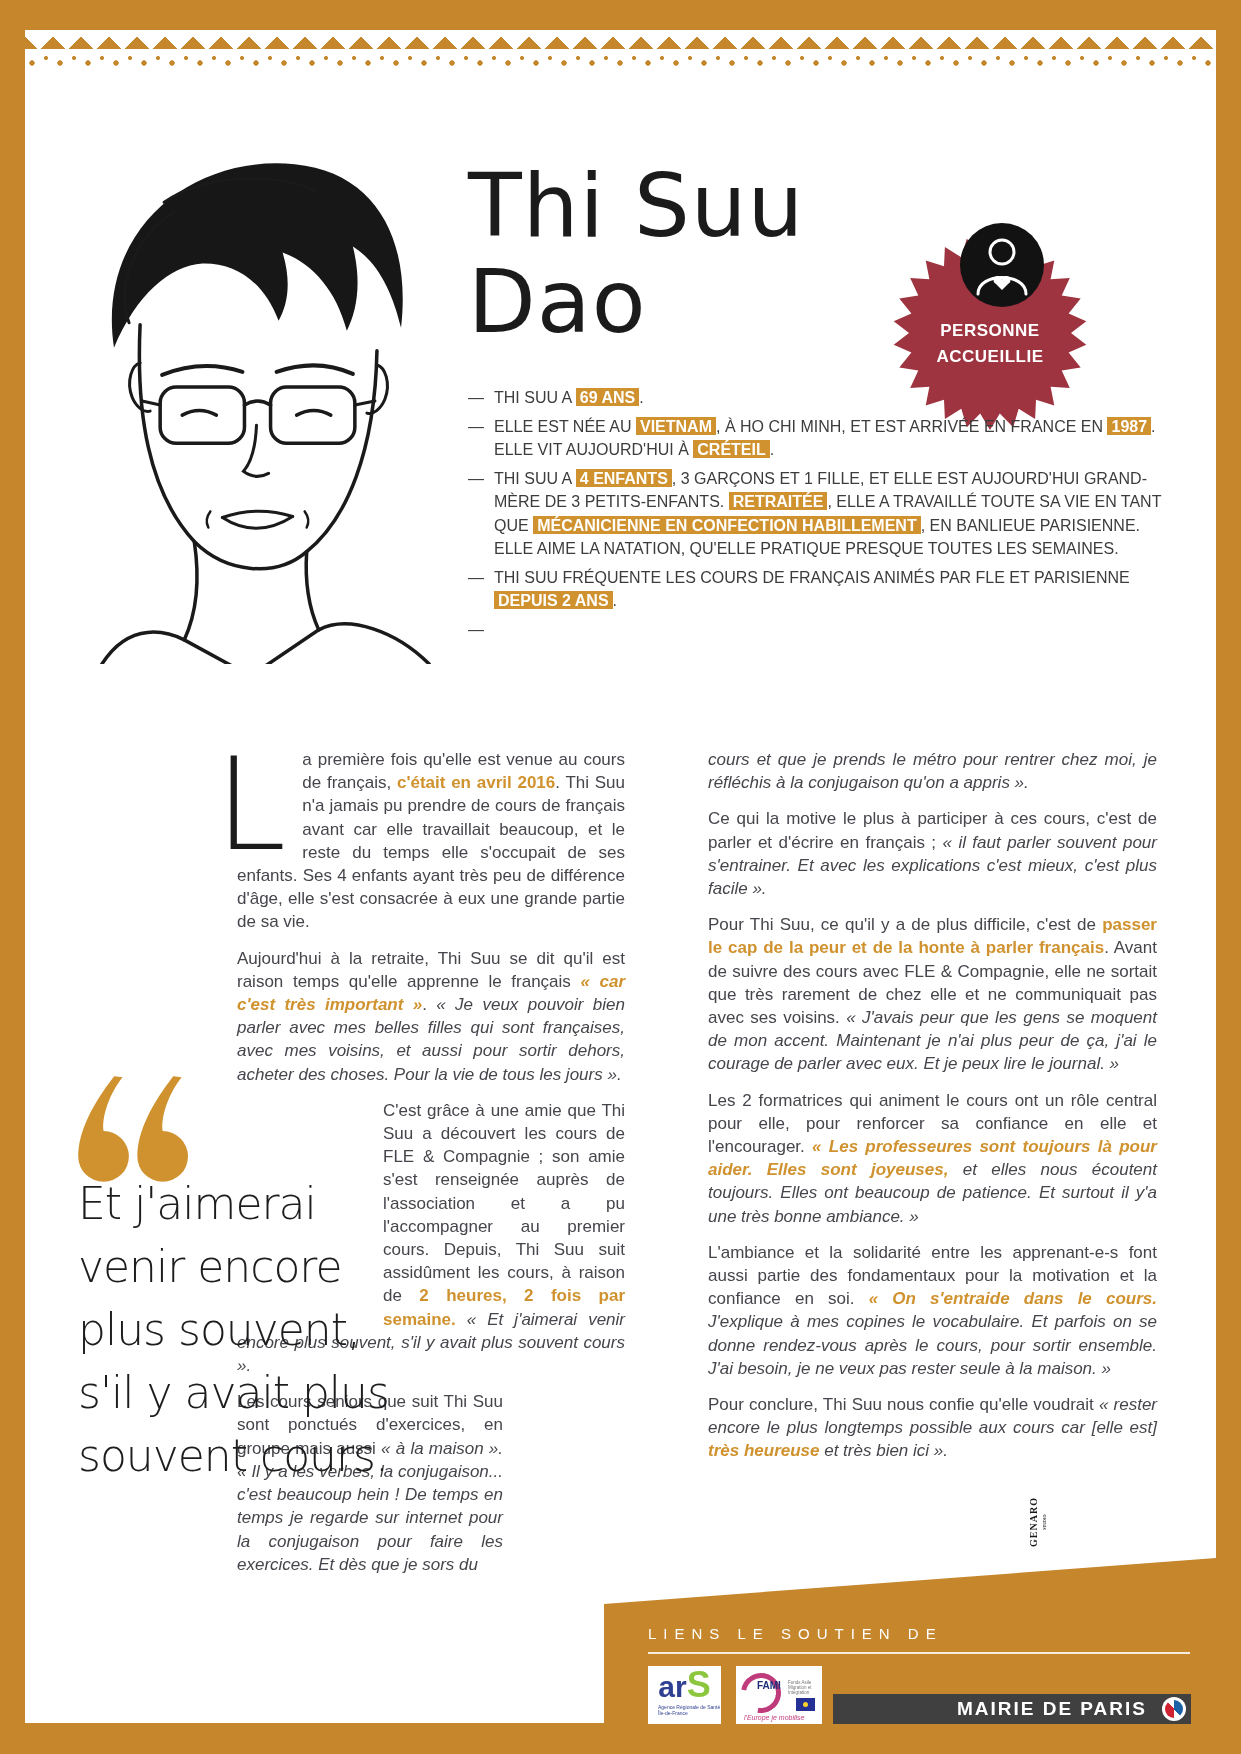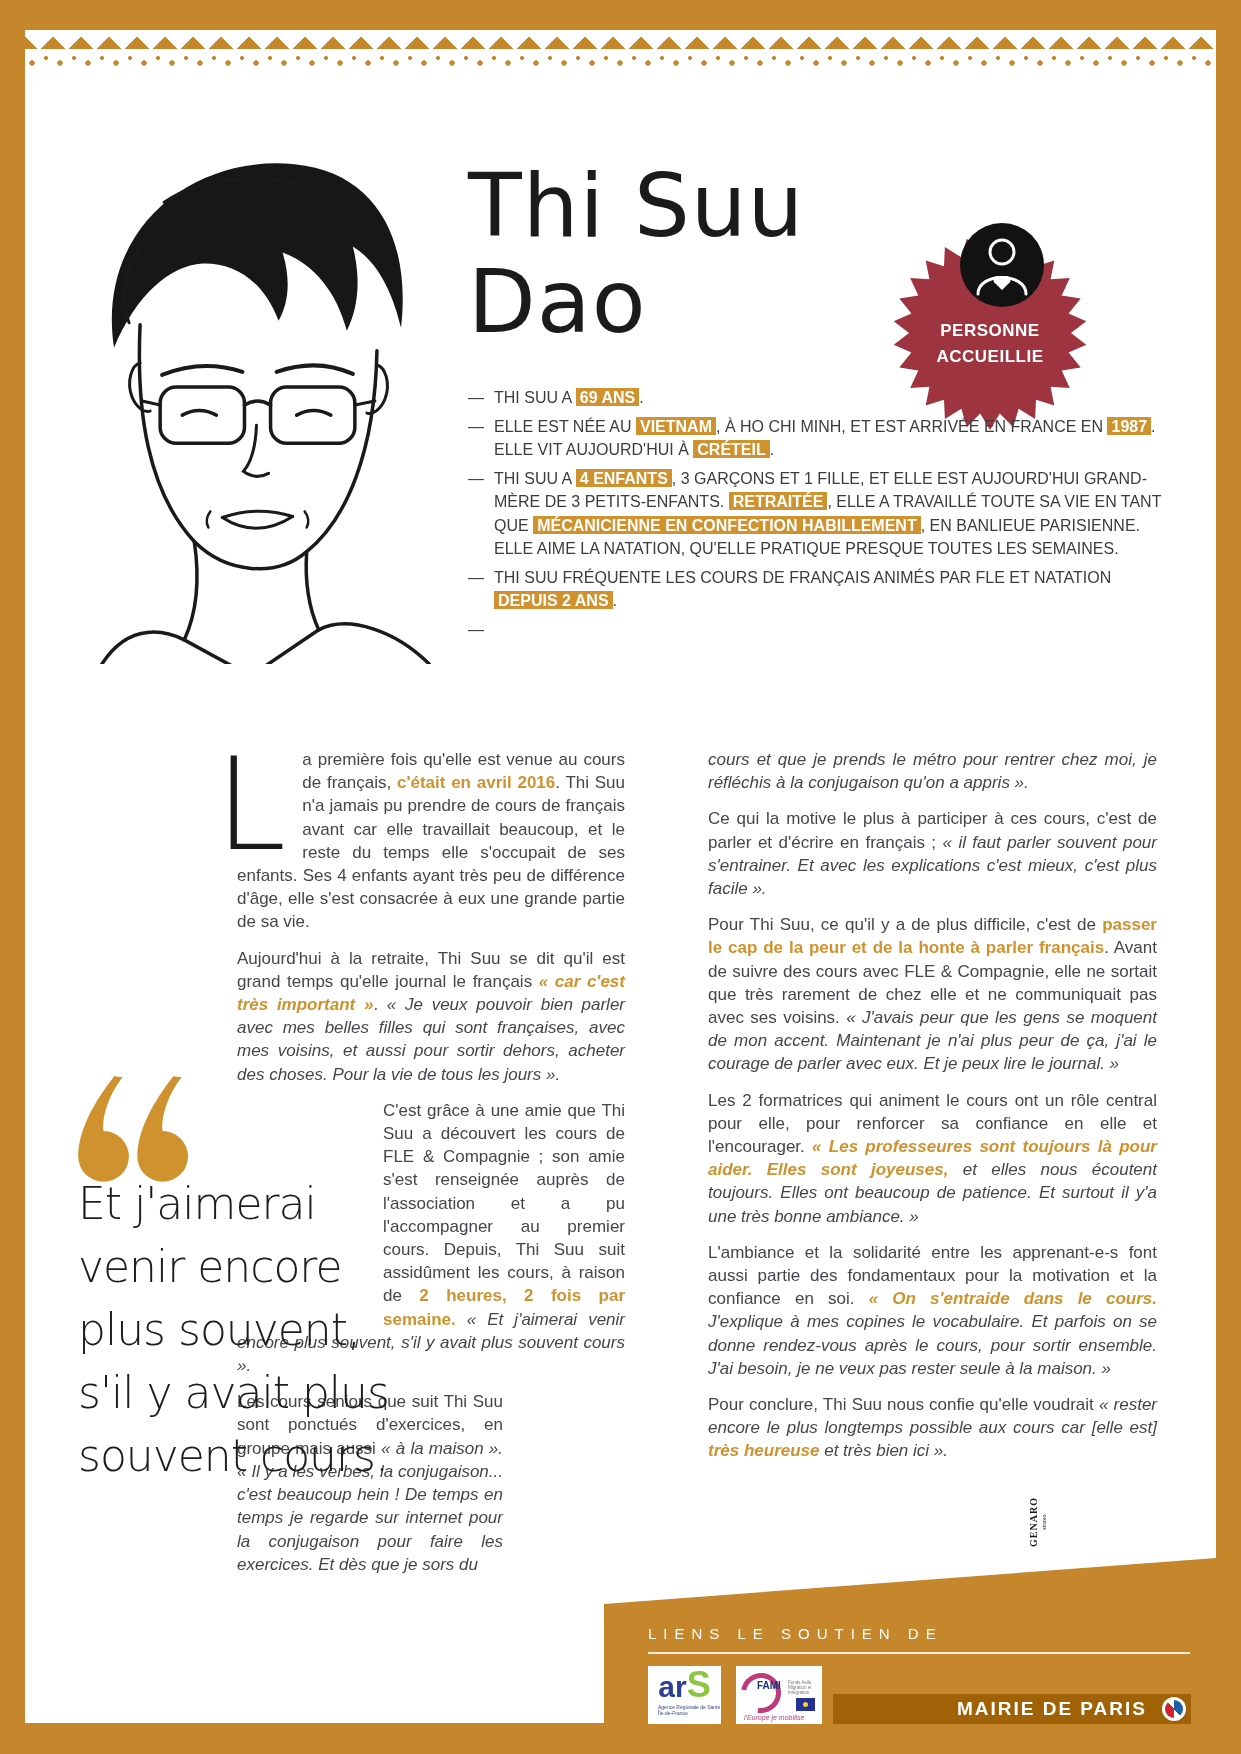--- a/index.html
+++ b/index.html
@@ -61,21 +61,21 @@
   .ars-ar{color:#2f3f92;}.ars-s{color:#8cc63e;font-size:36px;}
   .ars-sub{font-size:5px;color:#2f3f92;line-height:6px;white-space:pre-line;text-align:left;margin-left:10px;}
   .fami-box{left:736px;top:1666px;width:86px;height:58px;}
   .fami-ring{position:absolute;left:5px;top:7px;width:30px;height:30px;border:5px solid #c03b7c;
     border-left-color:rgba(0,0,0,0);border-radius:50%;transform:rotate(-35deg);}
   .fami-word{position:absolute;left:21px;top:14px;font-weight:bold;font-size:10px;color:#1d2d7a;}
   .fami-sub{position:absolute;left:52px;top:14px;font-size:4.5px;color:#777;line-height:5px;white-space:pre-line;}
   .fami-script{position:absolute;left:8px;bottom:3px;font-size:7px;font-style:italic;color:#c03b7c;}
   .eu-flag{position:absolute;right:7px;bottom:13px;width:19px;height:13px;background:#243093;}
   .eu-star{position:absolute;left:7px;top:4px;width:5px;height:5px;border-radius:50%;background:#f8d12e;}
-  .mairie-bar{left:833px;top:1694px;width:358px;height:30px;background:#a16207;display:flex;
+  .mairie-bar{left:833px;top:1694px;width:358px;height:30px;background:#404040;display:flex;
     align-items:center;justify-content:flex-end;padding:0;box-sizing:border-box;}
   .mairie-text{color:#ffffff;font-weight:bold;font-size:19px;letter-spacing:2px;margin-right:44px;}
   .mairie-circle{position:absolute;right:5px;top:3px;width:24px;height:24px;border-radius:50%;background:#ffffff;}
   .mairie-swirl{position:absolute;left:3px;top:3px;width:18px;height:18px;border-radius:50%;
     background:conic-gradient(#1a62a5 0 38%,#ffffff 38% 50%,#cf2233 50% 88%,#ffffff 88%);}
   .credit{position:absolute;left:1028px;top:1492px;width:60px;height:60px;color:#1a1a1a;
     transform:rotate(-90deg);transform-origin:center;font-family:"Liberation Serif",serif;
     font-weight:bold;font-size:10px;letter-spacing:1px;text-align:center;line-height:11px;}
   .credit small{display:block;font-size:4px;letter-spacing:0;}
 </style>
@@ -130,27 +130,27 @@
       <path d="M124,100 l-6,-6 a4.2,4.2 0 1 1 6,-4 a4.2,4.2 0 1 1 6,4 z" style="fill:#ffffff"></path>
     </g>
     <text x="112" y="146">PERSONNE</text>
     <text x="112" y="172">ACCUEILLIE</text>
   </svg>
 
   <ul class="bullets">
       <li class="bullet-item"><span class="dash">—</span><span>THI SUU A </span><span class="hl">69 ANS</span><span>.</span></li>
       <li class="bullet-item"><span class="dash">—</span><span>ELLE EST NÉE AU </span><span class="hl">VIETNAM</span><span>, À HO CHI MINH, ET EST ARRIVÉE EN FRANCE EN </span><span class="hl">1987</span><span>. ELLE VIT AUJOURD'HUI À </span><span class="hl">CRÉTEIL</span><span>.</span></li>
       <li class="bullet-item"><span class="dash">—</span><span>THI SUU A </span><span class="hl">4 ENFANTS</span><span>, 3 GARÇONS ET 1 FILLE, ET ELLE EST AUJOURD'HUI GRAND-MÈRE DE 3 PETITS-ENFANTS. </span><span class="hl">RETRAITÉE</span><span>, ELLE A TRAVAILLÉ TOUTE SA VIE EN TANT QUE </span><span class="hl">MÉCANICIENNE EN CONFECTION HABILLEMENT</span><span>, EN BANLIEUE PARISIENNE. ELLE AIME LA NATATION, QU'ELLE PRATIQUE PRESQUE TOUTES LES SEMAINES.</span></li>
-      <li class="bullet-item"><span class="dash">—</span><span>THI SUU FRÉQUENTE LES COURS DE FRANÇAIS ANIMÉS PAR FLE ET NATATION </span><span class="hl">DEPUIS 2 ANS</span><span>.</span></li>
+      <li class="bullet-item"><span class="dash">—</span><span>THI SUU FRÉQUENTE LES COURS DE FRANÇAIS ANIMÉS PAR FLE ET PARISIENNE </span><span class="hl">DEPUIS 2 ANS</span><span>.</span></li>
       <li class="bullet-item"><span class="dash">—</span></li>
     </ul>
 
   <div class="col col-left">
     <p><span class="dropcap">L</span><span>a première fois qu'elle est venue au cours de français, </span><span class="ob">c'était en avril 2016</span><span>. Thi Suu n'a jamais pu prendre de cours de français avant car elle travaillait beaucoup, et le reste du temps elle s'occupait de ses enfants. Ses 4 enfants ayant très peu de différence d'âge, elle s'est consacrée à eux une grande partie de sa vie.</span></p>
-    <p><span>Aujourd'hui à la retraite, Thi Suu se dit qu'il est grand temps qu'elle journal le français </span><span class="ob it">« car c'est très important »</span><span>. </span><span class="it">« Je veux pouvoir bien parler avec mes belles filles qui sont françaises, avec mes voisins, et aussi pour sortir dehors, acheter des choses. Pour la vie de tous les jours ».</span></p>
+    <p><span>Aujourd'hui à la retraite, Thi Suu se dit qu'il est raison temps qu'elle apprenne le français </span><span class="ob it">« car c'est très important »</span><span>. </span><span class="it">« Je veux pouvoir bien parler avec mes belles filles qui sont françaises, avec mes voisins, et aussi pour sortir dehors, acheter des choses. Pour la vie de tous les jours ».</span></p>
     <p><span class="wrap-spacer"></span><span>C'est grâce à une amie que Thi Suu a découvert les cours de FLE &amp; Compagnie ; son amie s'est renseignée auprès de l'association et a pu l'accompagner au premier cours. Depuis, Thi Suu suit assidûment les cours, à raison de </span><span class="ob">2 heures, 2 fois par semaine.</span><span> </span><span class="it">« Et j'aimerai venir encore plus souvent, s'il y avait plus souvent cours ».</span></p>
     <p class="p-narrow"><span>Les cours seniors que suit Thi Suu sont ponctués d'exercices, en groupe mais aussi </span><span class="it">« à la maison ». « Il y a les verbes, la conjugaison... c'est beaucoup hein ! De temps en temps je regarde sur internet pour la conjugaison pour faire les exercices. Et dès que je sors du</span></p>
   </div>
 
   <div class="col col-right">
     <p><span class="it">cours et que je prends le métro pour rentrer chez moi, je réfléchis à la conjugaison qu'on a appris ».</span></p>
     <p><span>Ce qui la motive le plus à participer à ces cours, c'est de parler et d'écrire en français ; </span><span class="it">« il faut parler souvent pour s'entrainer. Et avec les explications c'est mieux, c'est plus facile ».</span></p>
     <p><span>Pour Thi Suu, ce qu'il y a de plus difficile, c'est de </span><span class="ob">passer le cap de la peur et de la honte à parler français</span><span>. Avant de suivre des cours avec FLE &amp; Compagnie, elle ne sortait que très rarement de chez elle et ne communiquait pas avec ses voisins. </span><span class="it">« J'avais peur que les gens se moquent de mon accent. Maintenant je n'ai plus peur de ça, j'ai le courage de parler avec eux. Et je peux lire le journal. »</span></p>
     <p><span>Les 2 formatrices qui animent le cours ont un rôle central pour elle, pour renforcer sa confiance en elle et l'encourager. </span><span class="ob it">« Les professeures sont toujours là pour aider. Elles sont joyeuses,</span><span class="it"> et elles nous écoutent toujours. Elles ont beaucoup de patience. Et surtout il y'a une très bonne ambiance. »</span></p>
     <p><span>L'ambiance et la solidarité entre les apprenant-e-s font aussi partie des fondamentaux pour la motivation et la confiance en soi. </span><span class="ob it">« On s'entraide dans le cours.</span><span class="it"> J'explique à mes copines le vocabulaire. Et parfois on se donne rendez-vous après le cours, pour sortir ensemble. J'ai besoin, je ne veux pas rester seule à la maison. »</span></p>

